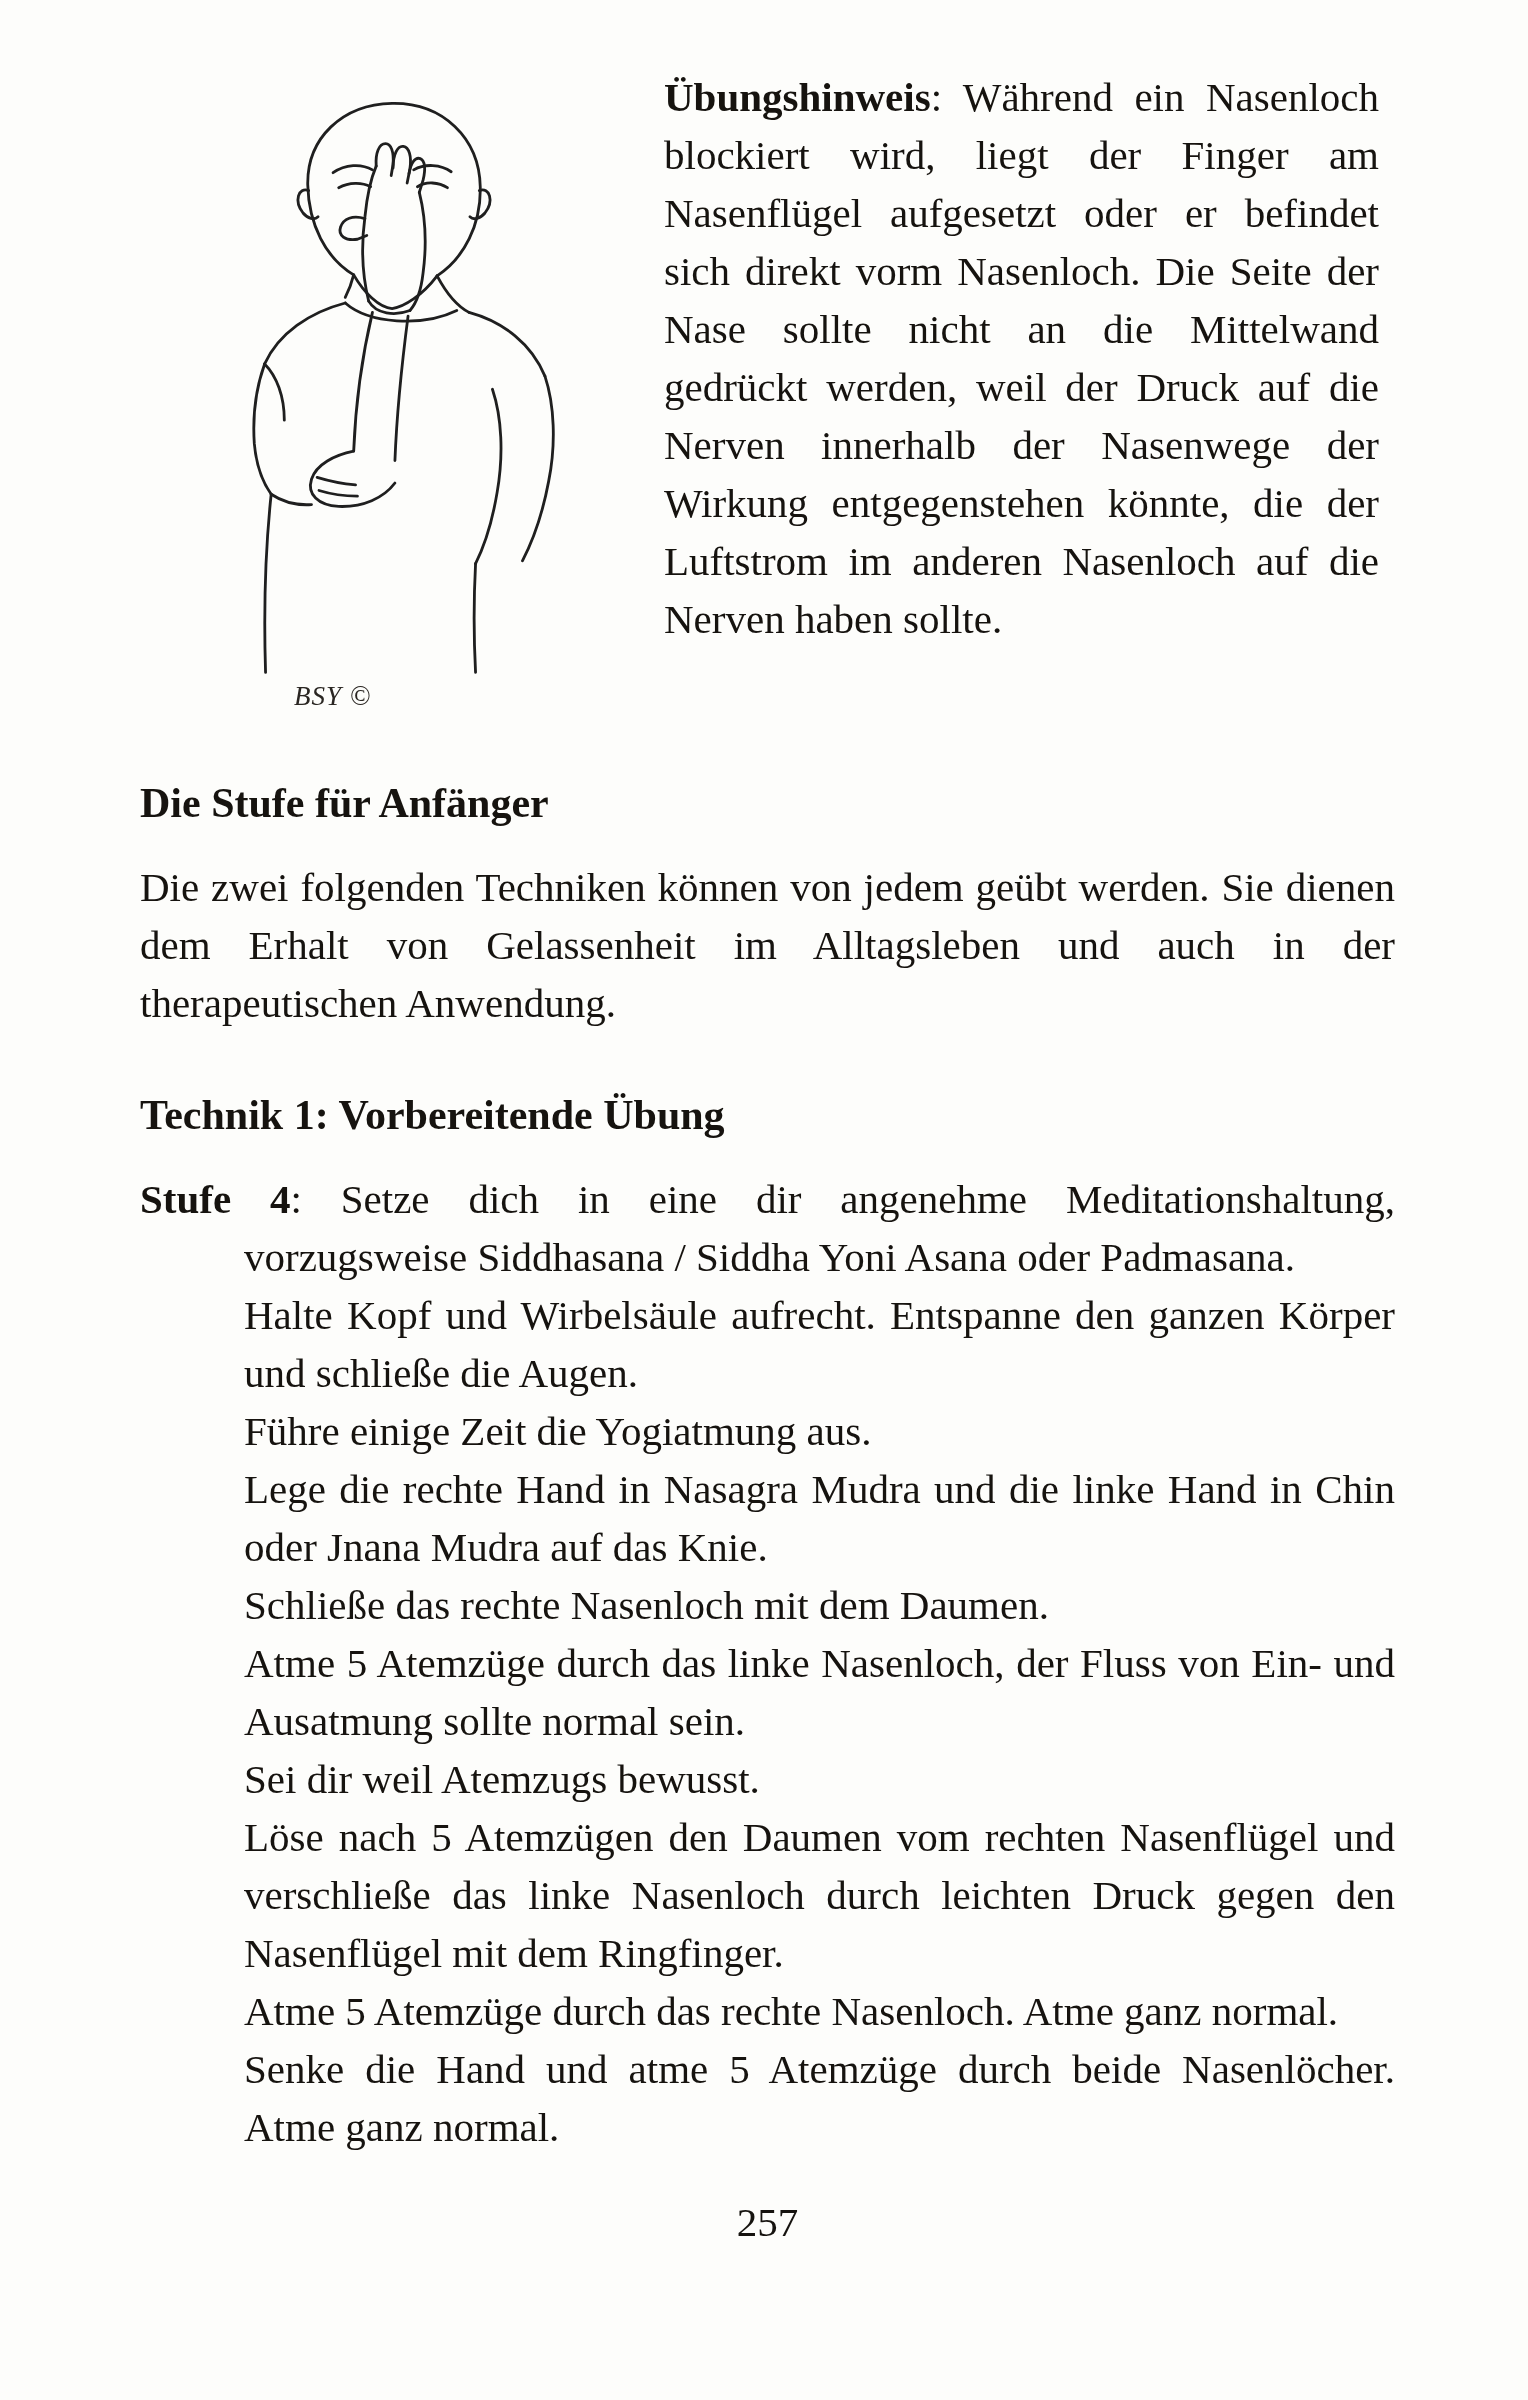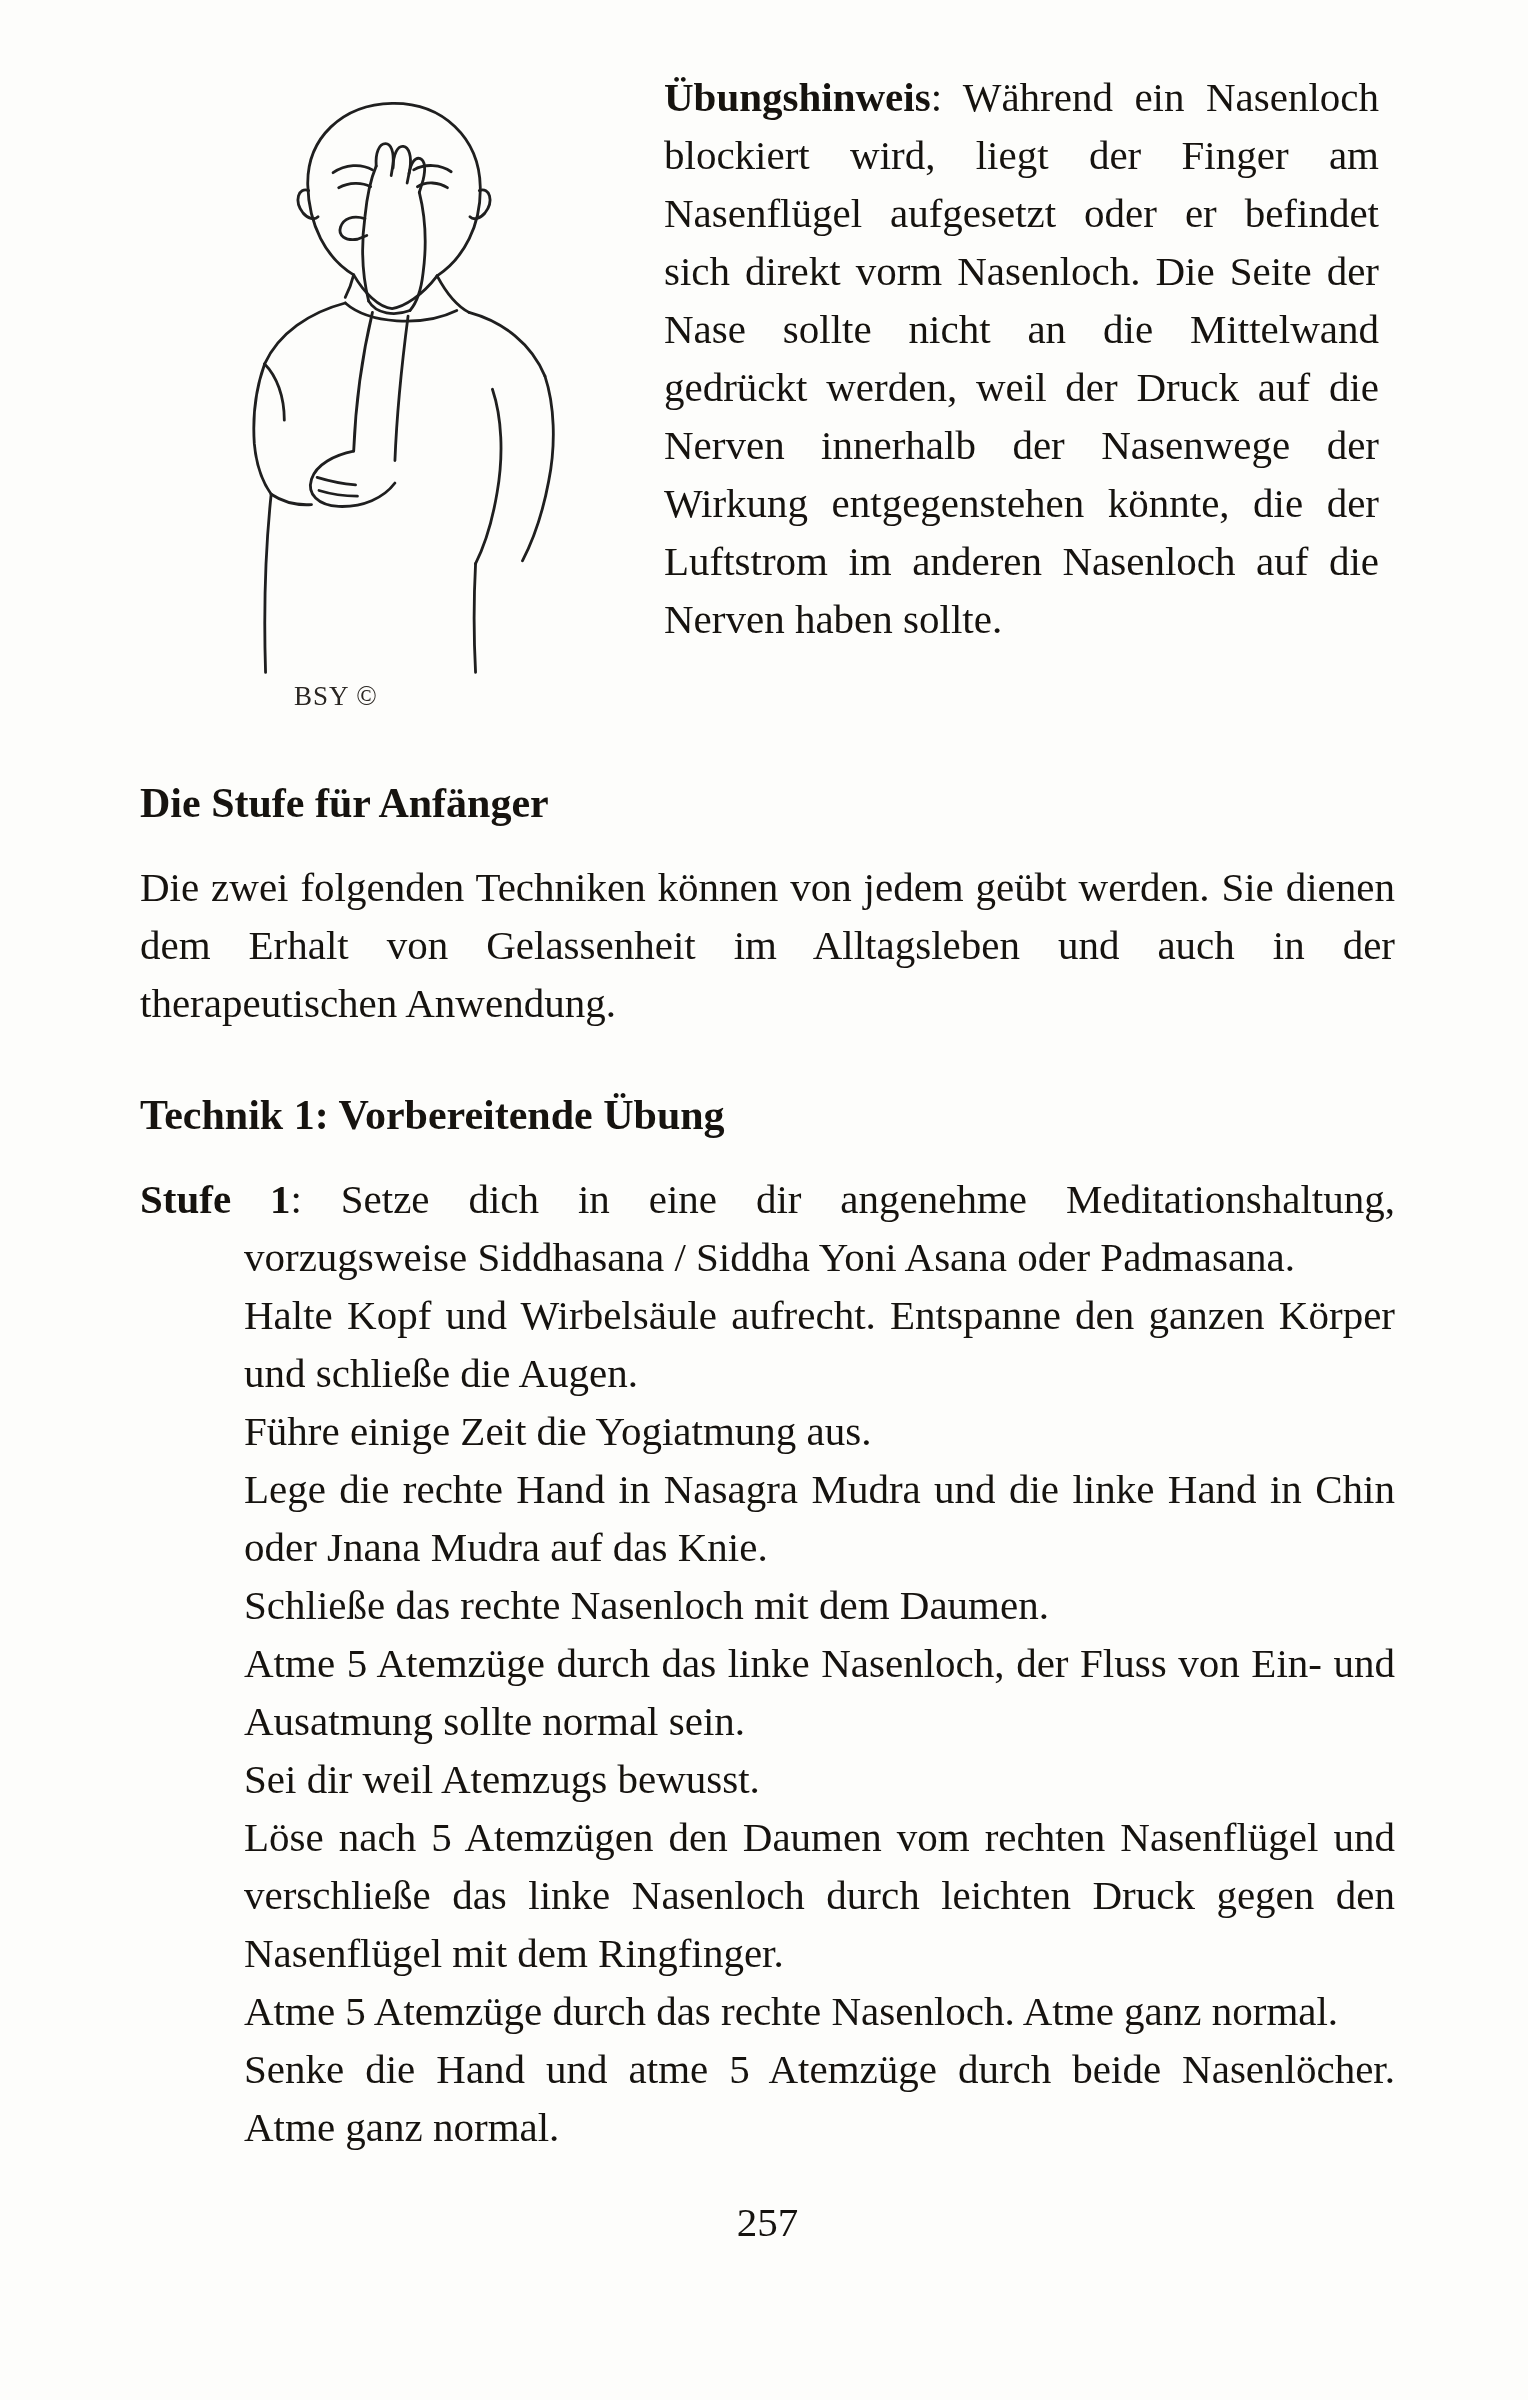--- a/index.html
+++ b/index.html
@@ -25,20 +25,21 @@
   .top-row {
     display: flex;
     align-items: flex-start;
     margin-bottom: 62px;
   }
   .figure {
     flex: 0 0 auto;
     width: 392px;
     margin: 26px 58px 0 58px;
     padding: 0;
+    font-style: italic;
   }
   .figure svg {
     display: block;
     width: 392px;
     height: 600px;
   }
   .figcaption {
     font-size: 27px;
     line-height: 32px;
     letter-spacing: 1px;
@@ -148,21 +149,21 @@
     <p class="note"><span class="bold">Übungshinweis</span><span>: </span><span>Während ein Nasenloch blockiert wird, liegt der Finger am Nasenflügel aufgesetzt oder er befindet sich direkt vorm Nasenloch. Die Seite der Nase sollte nicht an die Mittelwand gedrückt werden, weil der Druck auf die Nerven innerhalb der Nasenwege der Wirkung entgegenstehen könnte, die der Luftstrom im anderen Nasenloch auf die Nerven haben sollte.</span></p>
   </div>
 
   <h2 class="heading">Die Stufe für Anfänger</h2>
 
   <p class="body-par">Die zwei folgenden Techniken können von jedem geübt werden. Sie dienen dem Erhalt von Gelassenheit im Alltagsleben und auch in der therapeutischen Anwendung.</p>
 
   <h2 class="heading">Technik 1: Vorbereitende Übung</h2>
 
   <div class="steps">
-    <p class="step hang"><span class="bold">Stufe 1</span><span>: </span><span>Setze dich in eine dir angenehme Meditationshaltung, vorzugsweise Siddhasana / Siddha Yoni Asana oder Padmasana.</span></p>
+    <p class="step hang"><span class="bold">Stufe 4</span><span>: </span><span>Setze dich in eine dir angenehme Meditationshaltung, vorzugsweise Siddhasana / Siddha Yoni Asana oder Padmasana.</span></p>
     <p class="step">Halte Kopf und Wirbelsäule aufrecht. Entspanne den ganzen Körper und schließe die Augen.</p>
     <p class="step">Führe einige Zeit die Yogiatmung aus.</p>
     <p class="step">Lege die rechte Hand in Nasagra Mudra und die linke Hand in Chin oder Jnana Mudra auf das Knie.</p>
     <p class="step">Schließe das rechte Nasenloch mit dem Daumen.</p>
     <p class="step">Atme 5 Atemzüge durch das linke Nasenloch, der Fluss von Ein- und Ausatmung sollte normal sein.</p>
     <p class="step">Sei dir weil Atemzugs bewusst.</p>
     <p class="step">Löse nach 5 Atemzügen den Daumen vom rechten Nasenflügel und verschließe das linke Nasenloch durch leichten Druck gegen den Nasenflügel mit dem Ringfinger.</p>
     <p class="step">Atme 5 Atemzüge durch das rechte Nasenloch. Atme ganz normal.</p>
     <p class="step">Senke die Hand und atme 5 Atemzüge durch beide Nasenlöcher. Atme ganz normal.</p>
   </div>

